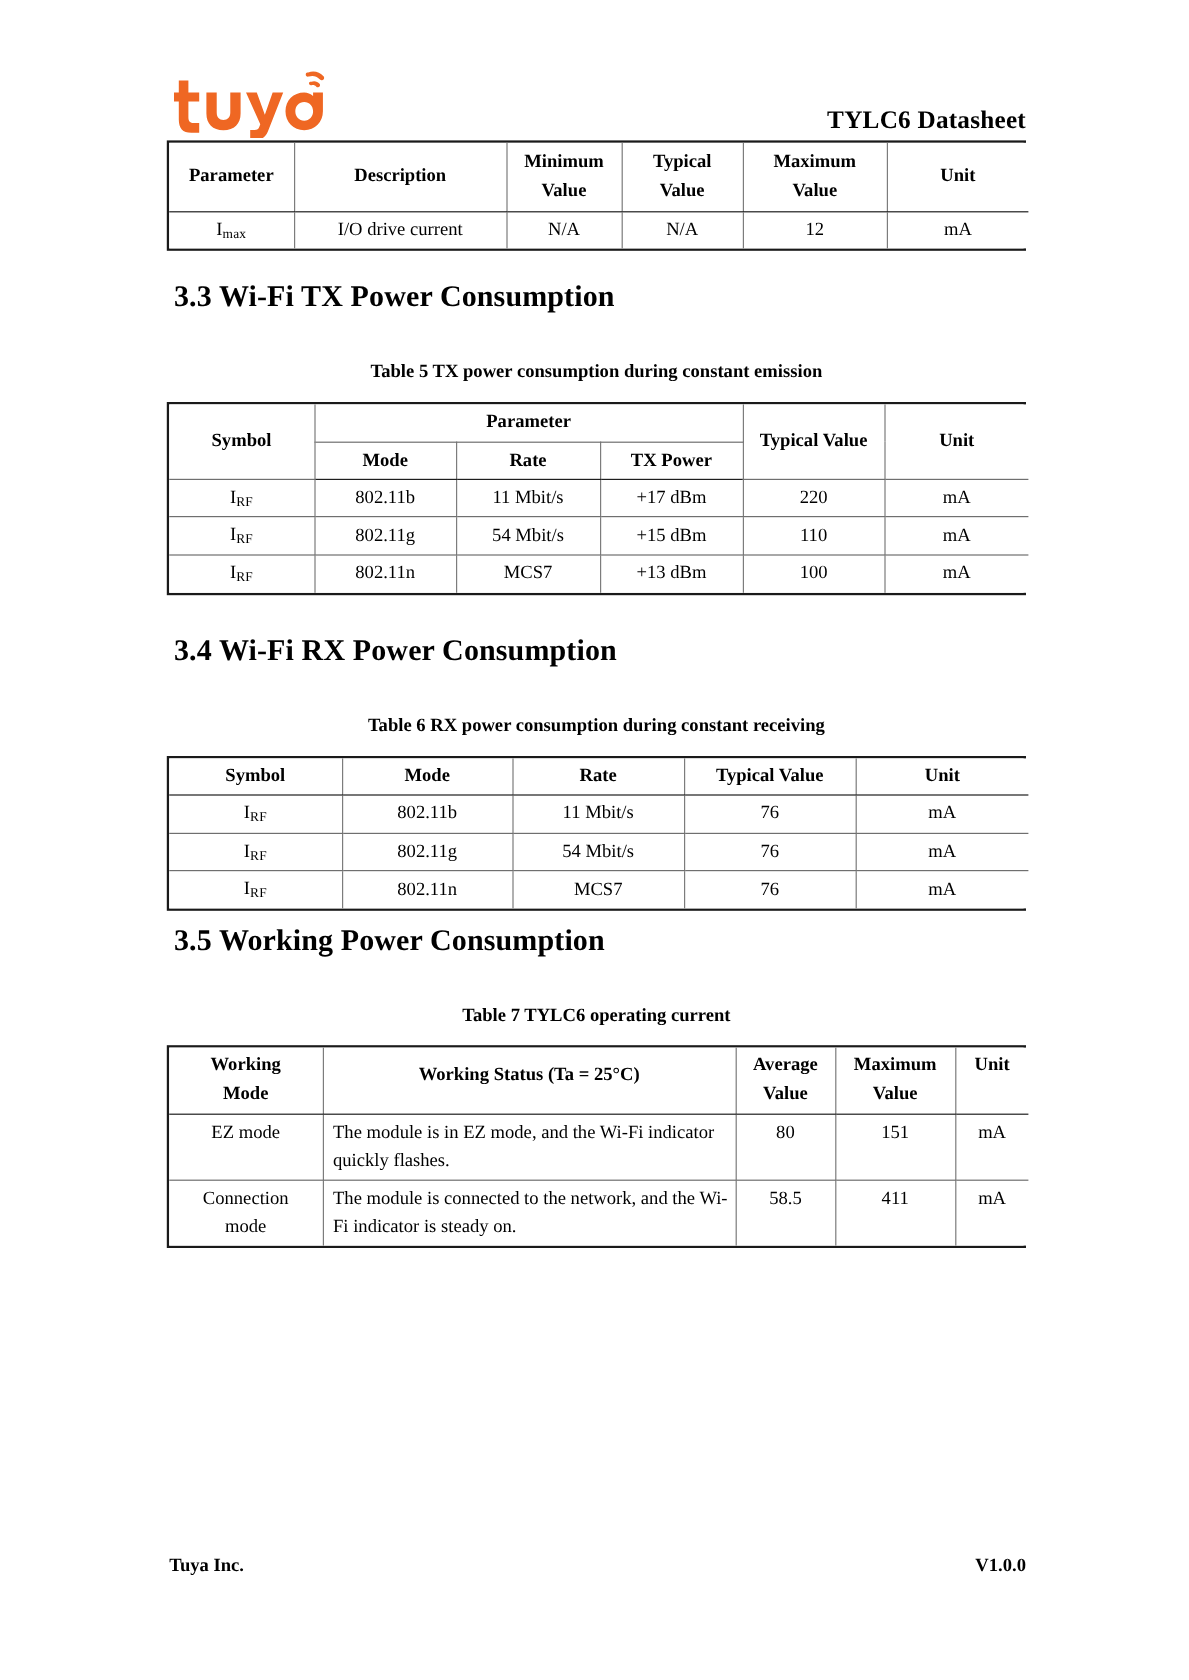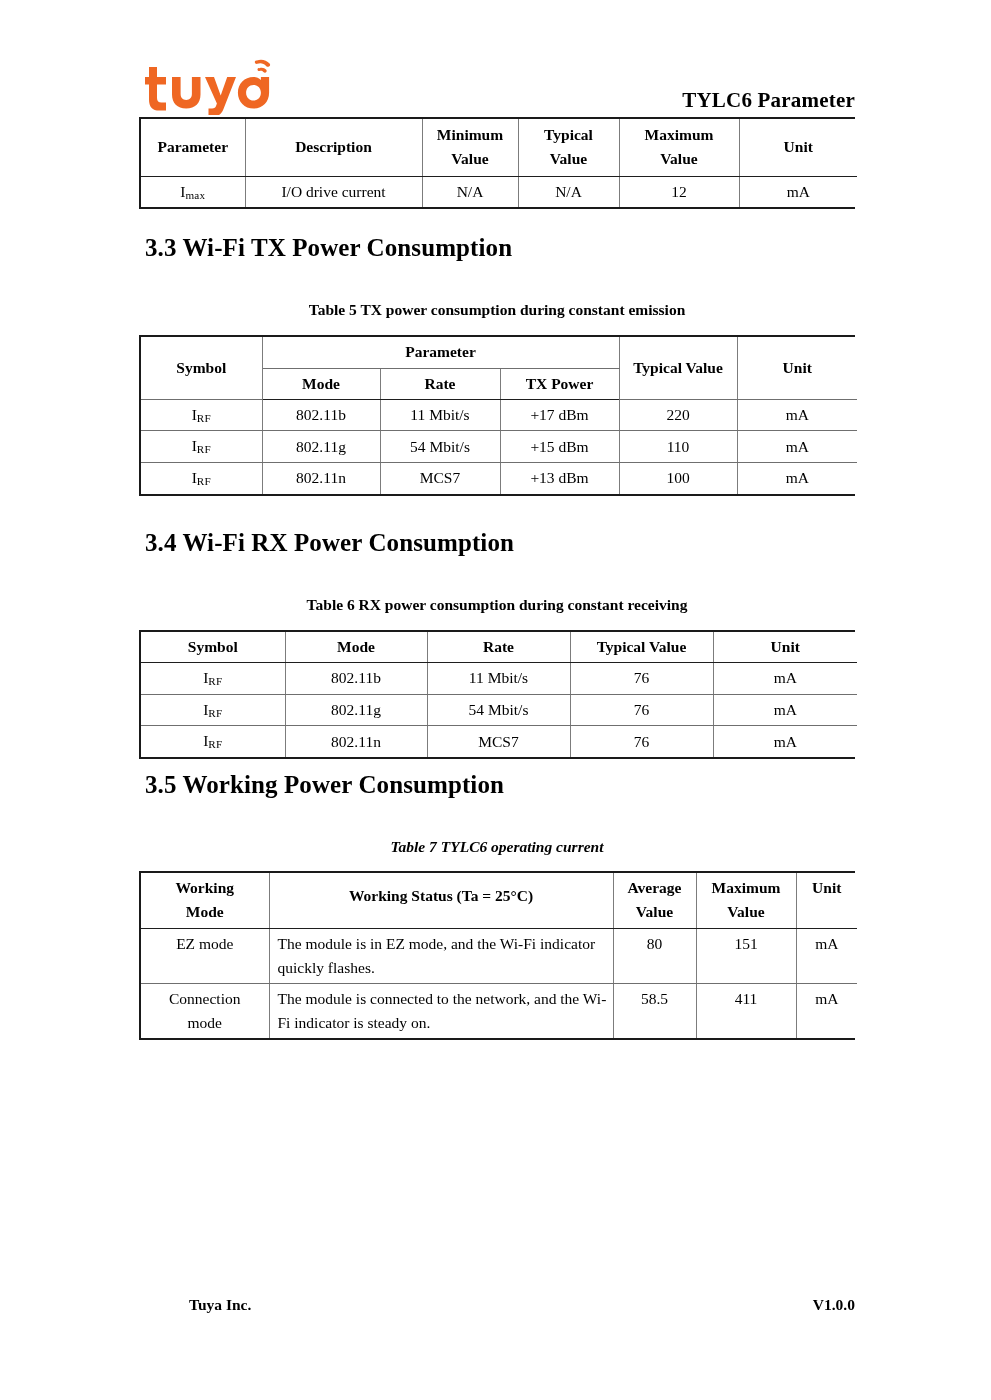--- a/index.html
+++ b/index.html
@@ -122,21 +122,21 @@
   
   .footer {
     position: absolute;
     left: 139px;
     top: 1296px;
     width: 716px;
     height: 22px;
     font-size: 15.5px;
     font-weight: bold;
   }
-  .footer .l { position: absolute; left: 2px; top: 0; margin-left: 48px; }
+  .footer .l { position: absolute; left: 2px; top: 0; }
   .footer .r { position: absolute; right: 0; top: 0; }
 </style>
 </head>
 <body>
 
 <div class="page">
 
   <div class="header">
     <div class="logo">
       <svg width="130" height="58" viewBox="0 0 130 58" xmlns="http://www.w3.org/2000/svg" aria-hidden="true">
@@ -148,21 +148,21 @@
 
           <path d="M62 20 h9 l6.7 18.6 L84.2 20 h8.8 L80.4 52.2 c-2.2 5.4-4.9 7-10 7 h-4.9 v-7.8 h3.6 c2.3 0 3.3-.7 4.1-2.9 l.7-1.9 z"></path>
 
           <path d="M110.5 20 c-9 0-15.6 6.6-15.6 15.8 c0 9.2 6.6 15.8 15.6 15.8 c9 0 15.6-6.6 15.6-15.8 V20 h-8.2 v2.9 c-2.1-1.9-4.6-2.9-7.4-2.9 z m0 8 c4.3 0 7.4 3.3 7.4 7.8 c0 4.5-3.1 7.8-7.4 7.8 c-4.3 0-7.4-3.3-7.4-7.8 c0-4.5 3.1-7.8 7.4-7.8 z"></path>
 
           <path d="M113.8 3.4 c4.6-1.7 9.6-.5 12.8 3.1 c1.1 1.2 .4 3.0-1.2 3.3 c-.9 .2-1.7-.2-2.3-.9 c-2.2-2.5-5.6-3.3-8.8-2.1 c-1.4 .5-2.7-.6-2.5-2.0 c.1-.7 .6-1.2 1.2-1.4 z"></path>
           <path d="M116.4 11.2 c2.4-1.0 5.2-.4 6.9 1.6 c.9 1.1 .3 2.7-1.1 2.9 c-.7 .1-1.3-.2-1.8-.7 c-.9-1.1-2.4-1.5-3.8-1.0 c-1.2 .4-2.3-.6-2.1-1.8 c.1-.5 .4-.9 .9-1.1 z"></path>
         </g>
       </svg>
     </div>
-    <div class="doc-title">TYLC6 Parameter</div>
+    <div class="doc-title">TYLC6 Datasheet</div>
   </div>
 
   <div class="tablewrap" style="left:139px; top:117px; width:716px;">
     <table class="dt">
       <colgroup>
         <col style="width:104px">
           <col style="width:177px">
           <col style="width:96px">
         <col style="width:101px">
           <col style="width:120px">
@@ -297,21 +297,21 @@
           <td class="mid">802.11n</td>
           <td class="mid">MCS7</td>
           <td class="mid">76</td>
           <td class="mid">mA</td>
         </tr>
       </tbody>
     </table>
   </div>
 
   <div class="h2" style="left:145px; top:771px;">3.5 Working Power Consumption</div>
-  <div class="caption" style="top:838px;font-style:italic;">Table 7 TYLC6 operating current</div>
+  <div class="caption" style="top:838px;">Table 7 TYLC6 operating current</div>
 
   <div class="tablewrap" style="left:139px; top:871px; width:716px;">
     <table class="dt">
       <colgroup>
         <col style="width:128px">
           <col style="width:344px">
           <col style="width:83px">
         <col style="width:100px">
           <col style="width:61px">
       </colgroup>

